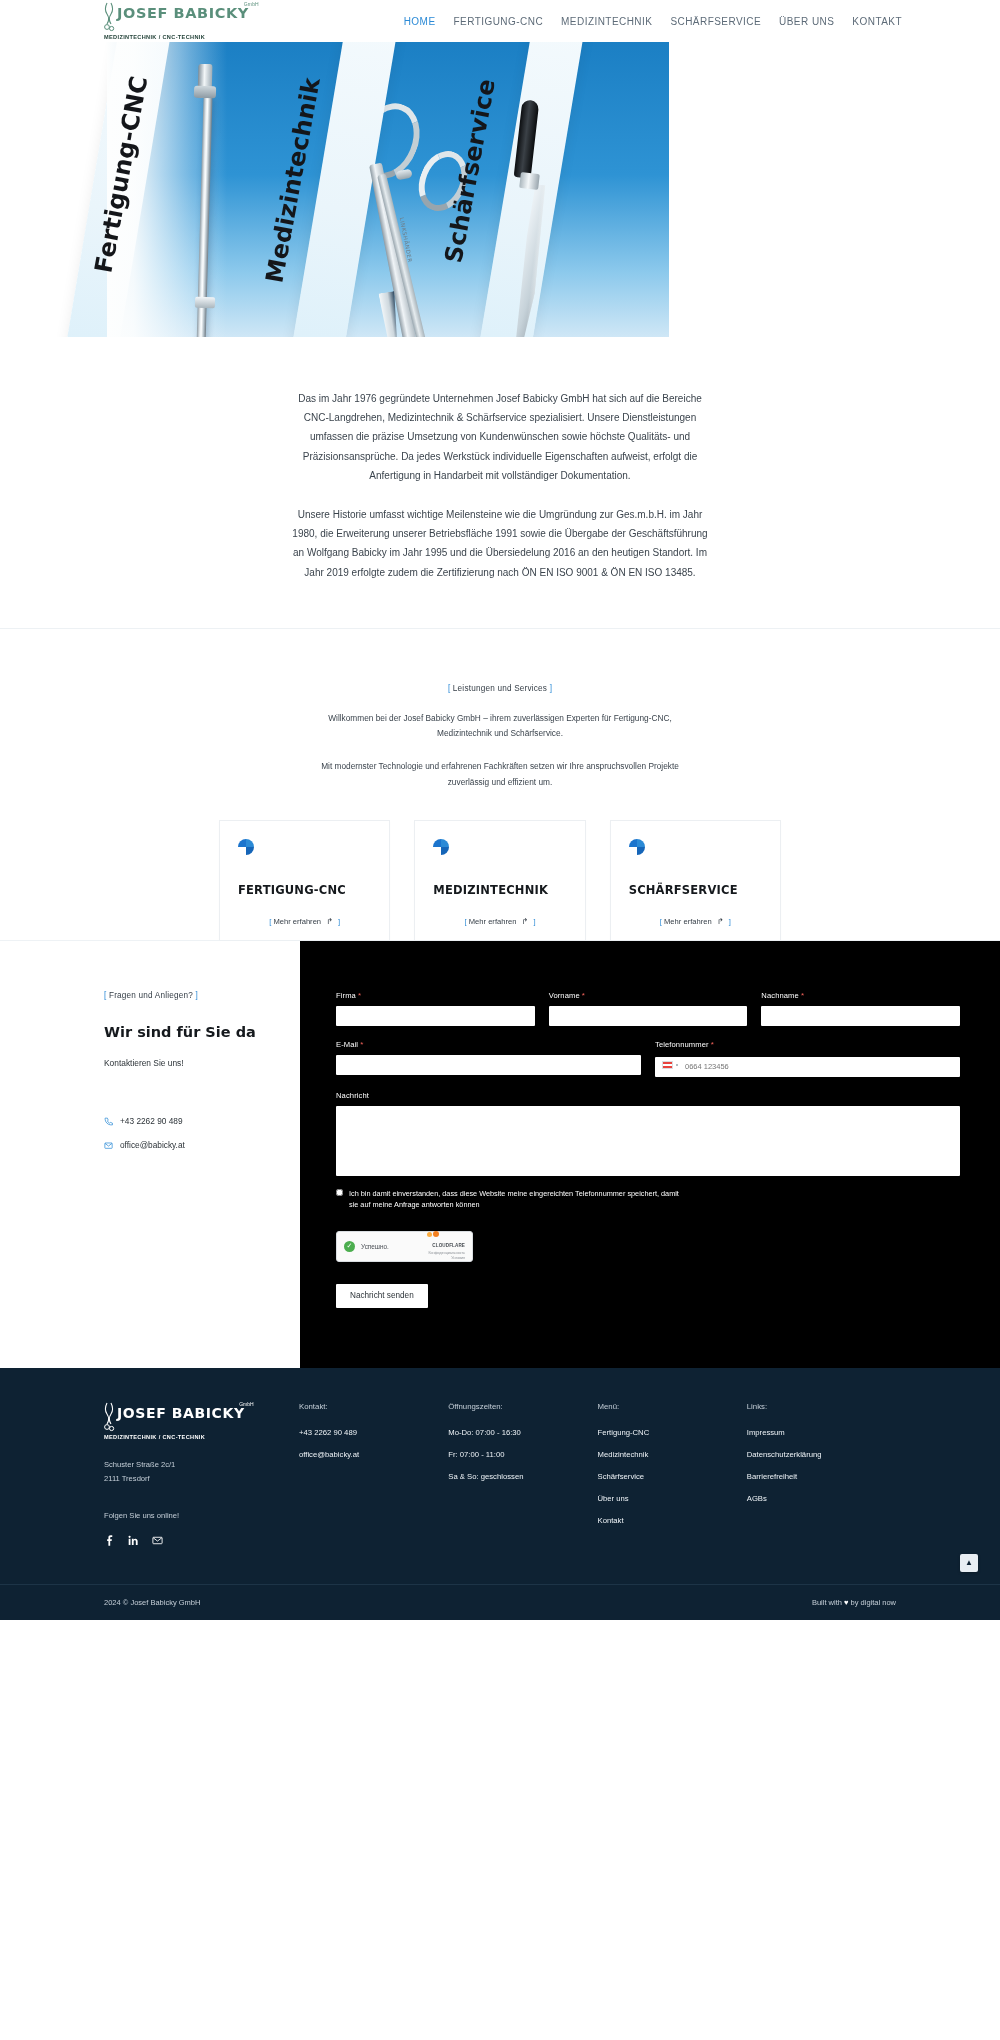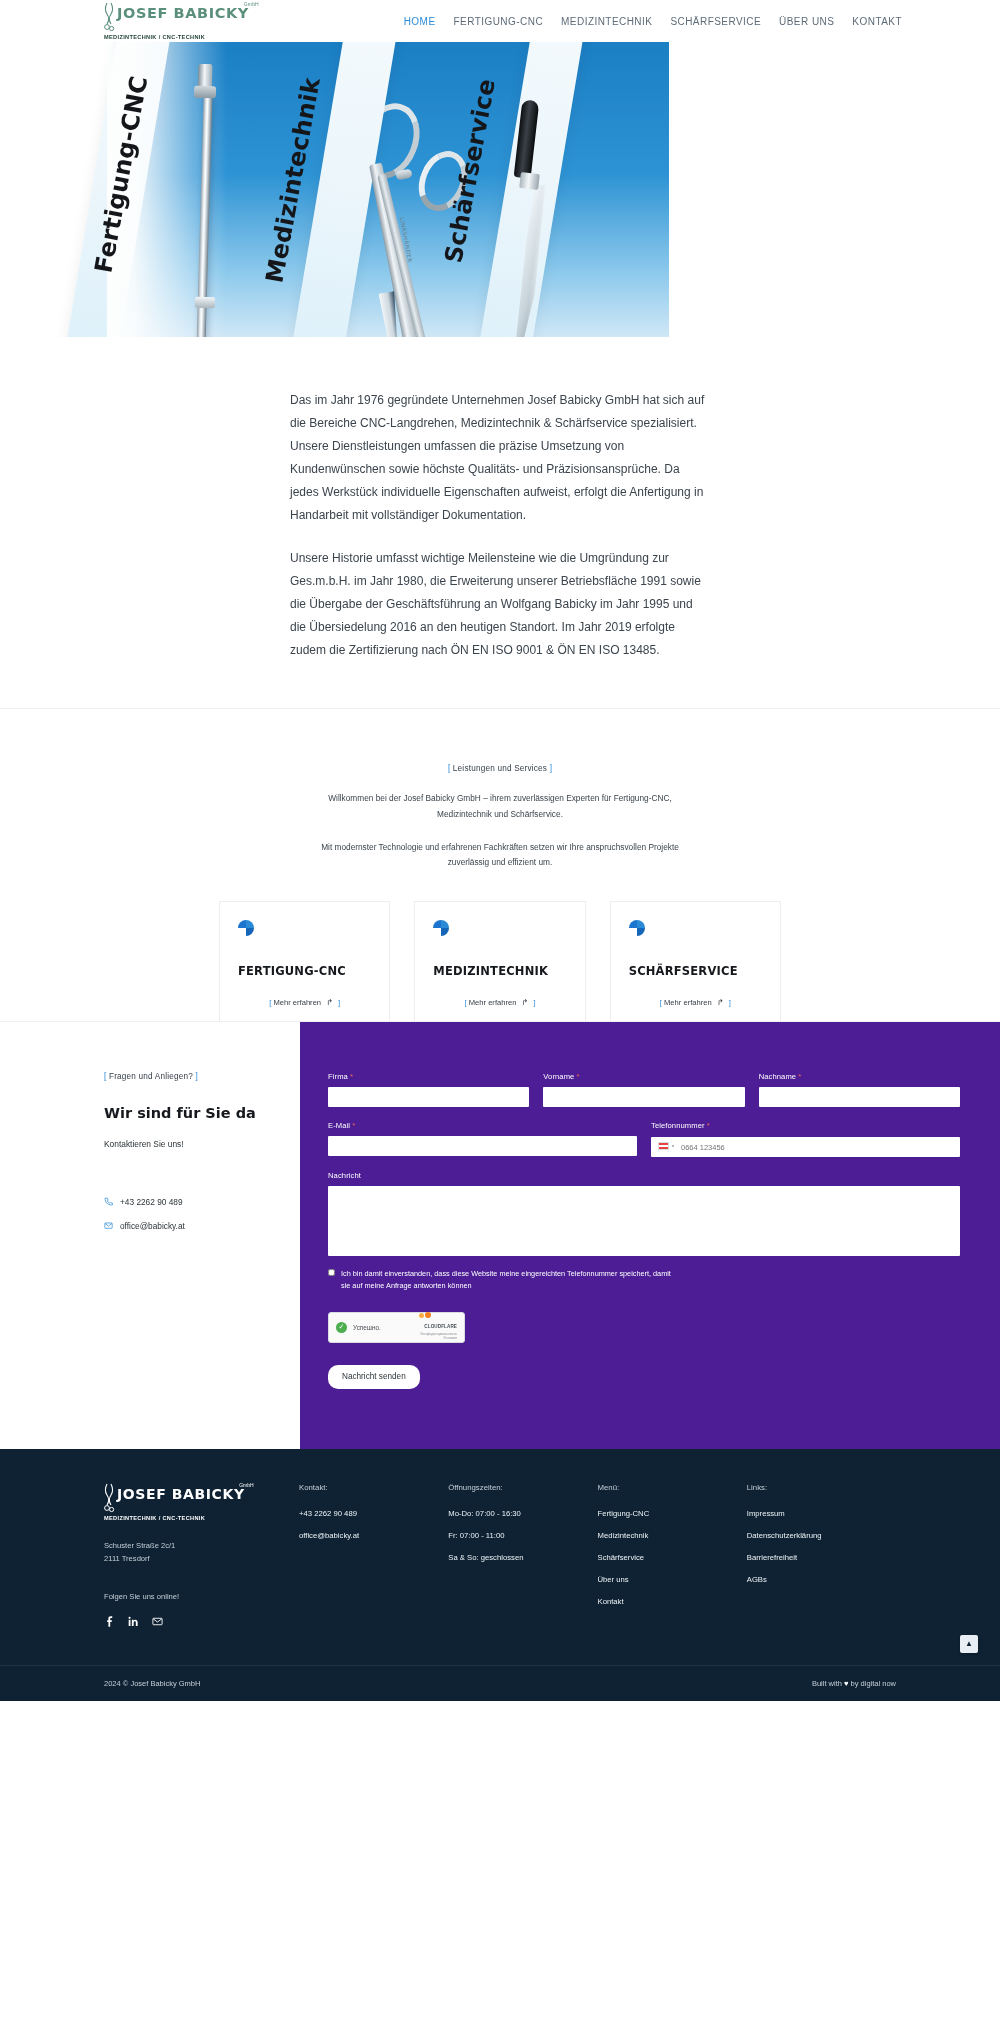--- a/index.html
+++ b/index.html
@@ -70,21 +70,21 @@
   .kn-blade{position:absolute;z-index:5;left:508px;top:142px;width:44px;height:175px;transform:rotate(6.5deg);
      background:linear-gradient(100deg,#ffffff 0%,#eaf0f4 28%,#c6d2d9 58%,#8d9aa3 86%,#6b7881 100%);
      clip-path:polygon(40% 0,62% 0,66% 62%,48% 100%,36% 96%,34% 30%)}
   .kn-edge{position:absolute;z-index:6;left:508px;top:142px;width:44px;height:175px;transform:rotate(6.5deg);
      background:linear-gradient(90deg,rgba(255,255,255,0) 55%,#fdfefe 80%,rgba(255,255,255,0) 100%);
      clip-path:polygon(40% 0,62% 0,66% 62%,48% 100%,36% 96%,34% 30%)}
 
   
   .intro{padding:52px 0 46px;border-bottom:1px solid #edf1f4}
   .intro-wrap{width:420px;margin:0 auto}
-  .intro p{font-size:12px;line-height:1.92;text-align:left;color:#3b444d}
+  .intro p{font-size:10px;line-height:1.92;text-align:center;color:#3b444d}
   .intro p+p{margin-top:20px}
 
   
   .services{padding:55px 0 0;background:#fff;border-bottom:1px solid #eef2f5}
   .eyebrow{text-align:center;font-size:8.2px;color:#343d46;letter-spacing:.2px}
   .eyebrow .br{color:#2b8ad6;font-weight:400}
   .sec-title{text-align:center;font-family:"DejaVu Sans",sans-serif;font-weight:700;font-size:16.5px;
      color:#15191d;margin-top:26px;letter-spacing:-.2px}
   .sec-sub{width:380px;margin:18px auto 0;text-align:center;font-size:8.3px;line-height:1.85;color:#3b444d}
   .sec-sub.second{margin-top:18px}
@@ -98,21 +98,21 @@
   .pin i.c{left:8px;top:8px;border-radius:0 0 8px 0;background:#1565b8}
   .card-title{font-family:"DejaVu Sans",sans-serif;font-weight:700;font-size:11.5px;color:#15191d;
      letter-spacing:.2px;margin-top:26px}
   .card-link{margin-top:20px;text-align:center;font-size:7.6px;color:#343d46}
   .card-link .br{color:#2b8ad6}
   .card-link .arr{display:inline-block;margin:0 3px;font-size:8px}
 
   
   .contact{display:flex;position:relative;background:#fff;min-height:390px}
   .contact-left{width:300px;padding:50px 0 0 104px}
-  .contact-right{flex:1;background:#4c1d95;padding:50px 40px 60px 28px}
+  .contact-right{flex:1;background:#000000;padding:50px 40px 60px 36px}
   .ct-title{font-family:"DejaVu Sans",sans-serif;font-weight:700;font-size:14.5px;color:#15191d;margin-top:24px}
   .ct-lead{font-size:8.4px;color:#2c3338;margin-top:18px}
   .ct-list{margin-top:48px;display:flex;flex-direction:column;gap:14px}
   .ct-item{display:flex;align-items:center;gap:7px;font-size:8.3px;color:#2c3338}
   .ct-item svg{flex:none;display:block}
 
   .frow{display:flex;gap:14px;margin-bottom:14px}
   .fgroup{flex:1;display:flex;flex-direction:column}
   .flabel{font-size:7.6px;color:#fff;margin-bottom:6px;letter-spacing:.1px}
   .flabel .req{color:#f0625a;font-size:8px;margin-left:2px}
@@ -132,21 +132,21 @@
      display:flex;align-items:center;padding:0 7px;gap:6px}
   .cap-ok{width:11px;height:11px;border-radius:50%;background:#4cae4f;color:#fff;font-size:7px;
      display:flex;align-items:center;justify-content:center;flex:none}
   .cap-txt{font-size:6.4px;color:#4a4f55}
   .cap-brand{margin-left:auto;text-align:right;line-height:1.15}
   .cap-brand .cl{font-size:4.6px;font-weight:700;color:#4a4f55;letter-spacing:.1px}
   .cap-brand .cs{font-size:3.6px;color:#8b9096;display:block}
   .cap-cloud{width:12px;height:7px;background:#f38020;border-radius:4px 4px 3px 3px;margin:0 auto 1px;position:relative}
   .cap-cloud:before{content:"";position:absolute;left:1px;top:-2px;width:6px;height:6px;border-radius:50%;background:#f38020}
   .cap-cloud:after{content:"";position:absolute;right:0px;top:-1px;width:5px;height:5px;border-radius:50%;background:#fbad41}
-  .fsubmit{margin-top:22px;height:24px;padding:0 14px;background:#fff;border:none;border-radius:10px;
+  .fsubmit{margin-top:22px;height:24px;padding:0 14px;background:#fff;border:none;border-radius:1px;
      font-size:8.2px;color:#2c3338;font-family:"Liberation Sans",sans-serif;cursor:pointer}
 
   
   footer{background:#0e2233;padding:34px 0 0;position:relative}
   .fcols{display:flex;padding:0 104px}
   .fbrand{width:195px;flex:none}
   .flogo-row{display:flex;align-items:flex-start}
   .flogo-mark{width:11px;height:30px;margin-right:2px;flex:none}
   .flogo-word{font-family:"DejaVu Sans",sans-serif;font-weight:700;font-size:14px;letter-spacing:.6px;color:#fff;line-height:1;position:relative;top:2px}
   .flogo-gmbh{font-size:5px;color:#fff;position:absolute;top:-1px;right:-1px}

